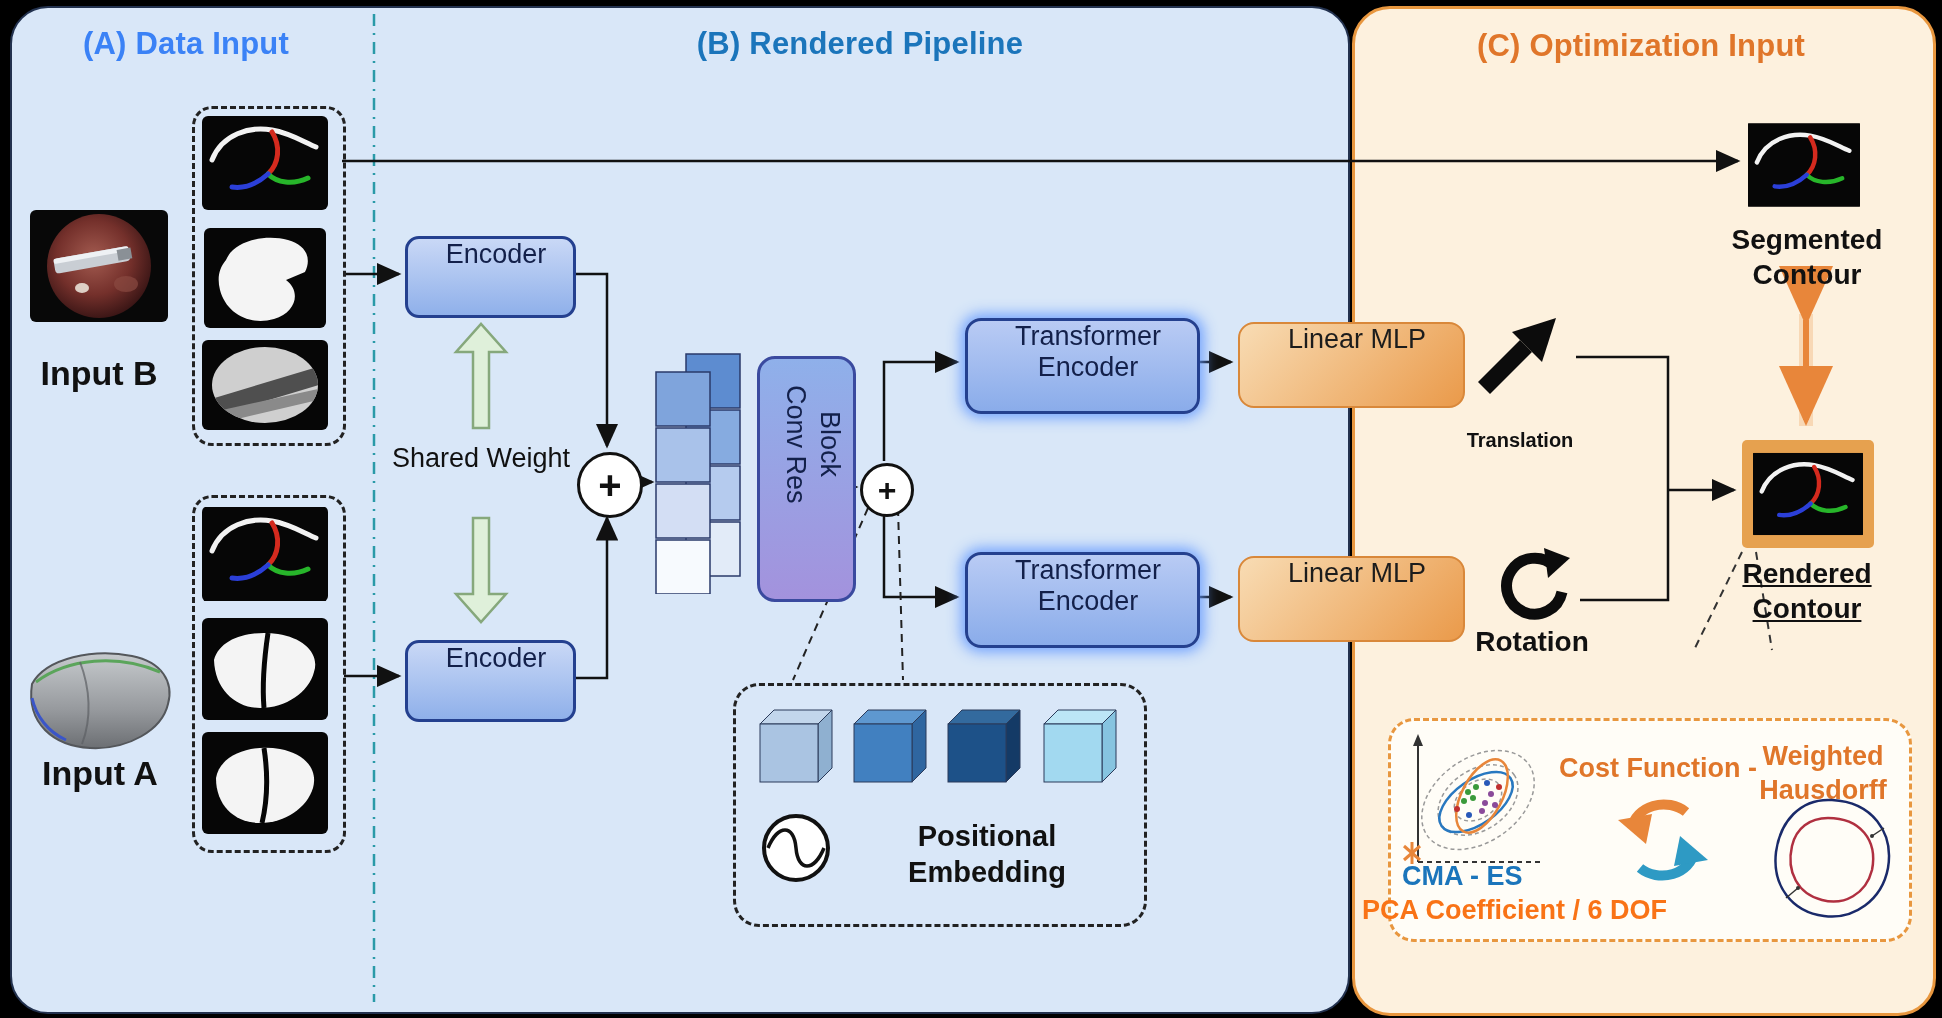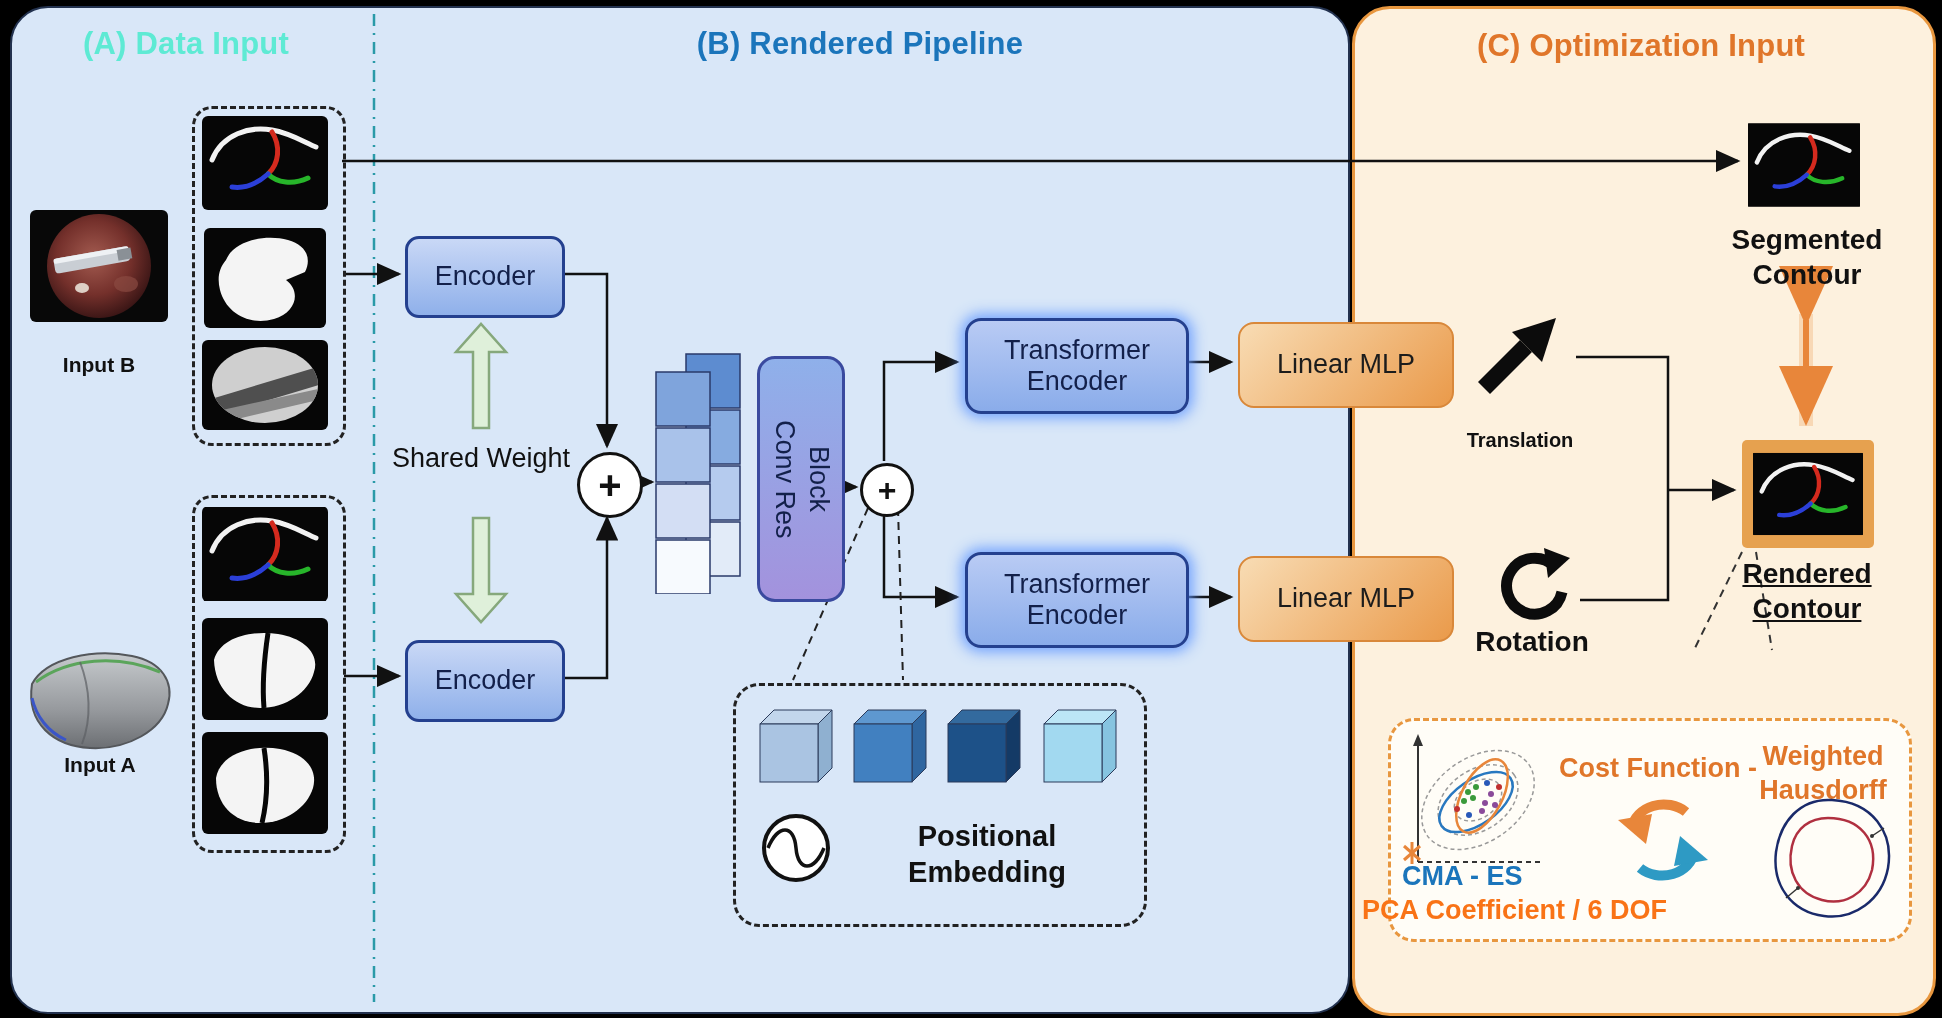--- a/index.html
+++ b/index.html
@@ -5,23 +5,23 @@
   html,body{margin:0;padding:0;}
   body{
     width:1942px;height:1018px;position:relative;background:#000;
     font-family:"Liberation Sans","DejaVu Sans",sans-serif;overflow:hidden;
   }
   .abs{position:absolute;}
   .panel{position:absolute;border-radius:38px;}
   .panel-blue{background:#d9e7f8;border:2px solid #23324f;}
   .panel-orange{background:#fdf1de;border:3px solid #e8973f;}
   .title{position:absolute;font-size:31px;font-weight:bold;text-align:center;letter-spacing:.2px;}
-  .lbl{position:absolute;font-size:21px;font-weight:bold;color:#111;text-align:center;line-height:1.25;}
-  .node{position:absolute;display:flex;align-items:center;justify-content:center;
-        text-align:center;font-size:27px;color:#13204a;line-height:1.15;}
+  .lbl{position:absolute;font-size:34px;font-weight:bold;color:#111;text-align:center;line-height:1.25;}
+  .node{position:absolute;display:flex;justify-content:center;
+        text-align:center;font-size:27px;color:#13204a;line-height:1.15;padding-left:11px;}
   .enc{background:linear-gradient(180deg,#c9d8f6,#8fb0ea);border:3px solid #24408f;border-radius:14px;}
   .trf{background:linear-gradient(180deg,#b9cbf4,#8aacea);border:3px solid #24408f;border-radius:16px;
        box-shadow:0 0 14px 4px rgba(96,150,255,.85);}
   .mlp{background:linear-gradient(135deg,#f8dcb4,#ea9a4a);border:2px solid #d9883a;border-radius:16px;color:#1c1c1c;}
   .convres{background:linear-gradient(180deg,#8fb0ea,#a392dd);border:3px solid #3a4a9f;border-radius:18px;}
   .convres .vtext{writing-mode:vertical-lr;height:170px;font-size:27px;color:#13204a;line-height:1.25;text-align:center;}
   .plus{position:absolute;background:#fff;border:3px solid #111;border-radius:50%;
         display:flex;align-items:center;justify-content:center;font-weight:bold;color:#111;}
   .dashbox{position:absolute;border:3px dashed #222;border-radius:20px;}
   .dashbox-orange{position:absolute;border:3px dashed #e8973f;border-radius:26px;background:#fffdf7;}
@@ -76,21 +76,21 @@
   <path d="M1580,600 L1668,600 L1668,490" fill="none" stroke="#111" stroke-width="2.5"></path>
   <line x1="1668" y1="490" x2="1734" y2="490" stroke="#111" stroke-width="2.5" marker-end="url(#ab)"></line>
 
   <line x1="1806" y1="314" x2="1806" y2="426" stroke="#f6c89a" stroke-width="14" opacity="0.6"></line>
   <line x1="1806" y1="320" x2="1806" y2="420" stroke="#e8863a" stroke-width="6" marker-start="url(#ao)" marker-end="url(#ao)"></line>
 
   <line x1="1742" y1="552" x2="1694" y2="650" stroke="#333" stroke-width="2" stroke-dasharray="8 6"></line>
   <line x1="1756" y1="552" x2="1772" y2="650" stroke="#333" stroke-width="2" stroke-dasharray="8 6"></line>
 </svg>
 
-<div class="title" style="left:36px;top:26px;width:300px;color:#5eead4;">(A) Data Input</div>
+<div class="title" style="left:36px;top:26px;width:300px;color:#3b82f6;">(A) Data Input</div>
 <div class="title" style="left:610px;top:26px;width:500px;color:#1b75bb;">(B) Rendered Pipeline</div>
 <div class="title" style="left:1441px;top:28px;width:400px;color:#e0762a;">(C) Optimization Input</div>
 
 <div class="thumb" style="left:30px;top:210px;width:138px;height:112px;">
   <svg width="138" height="112" viewBox="0 0 138 112">
     <defs>
       <radialGradient id="lap" cx="45%" cy="42%" r="65%">
         <stop offset="0%" stop-color="#a35b50"></stop>
           <stop offset="55%" stop-color="#74302b"></stop>
           <stop offset="100%" stop-color="#2c0f10"></stop>

